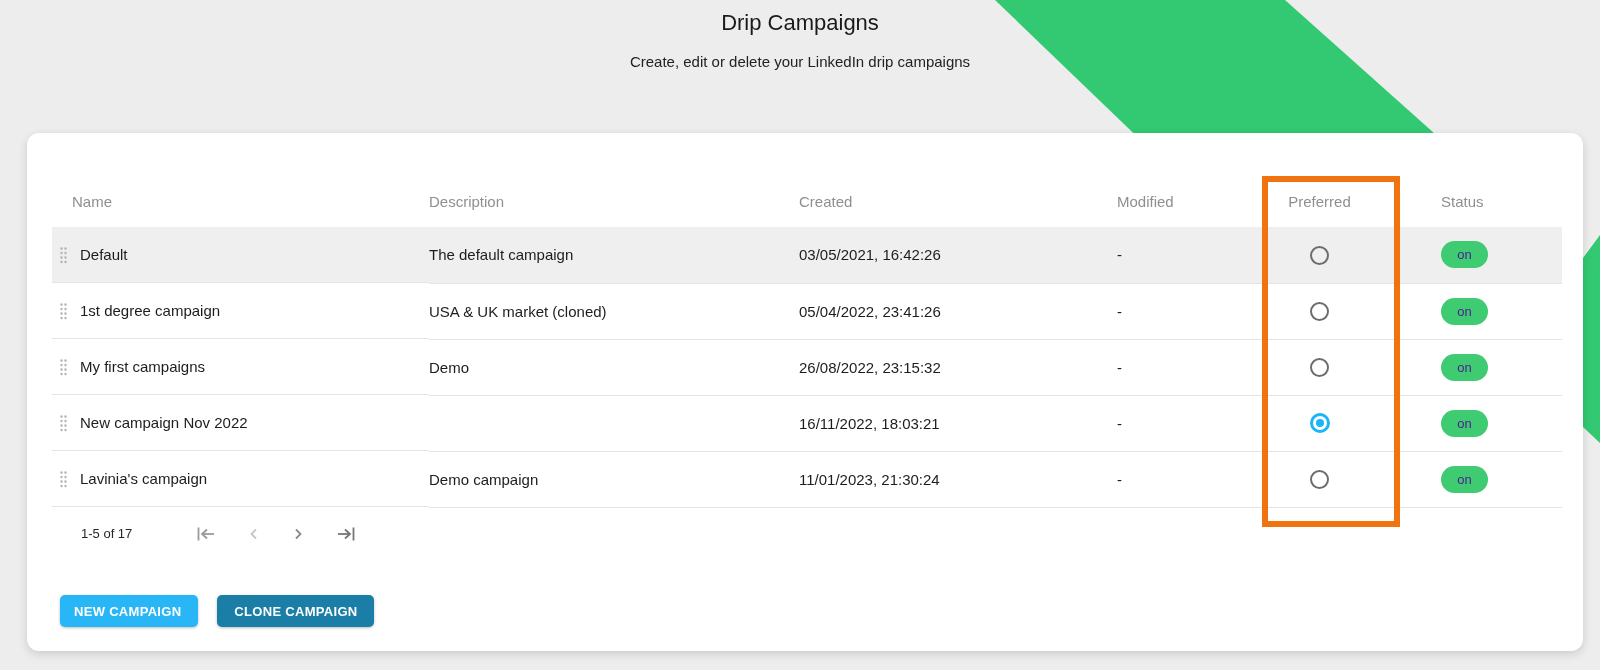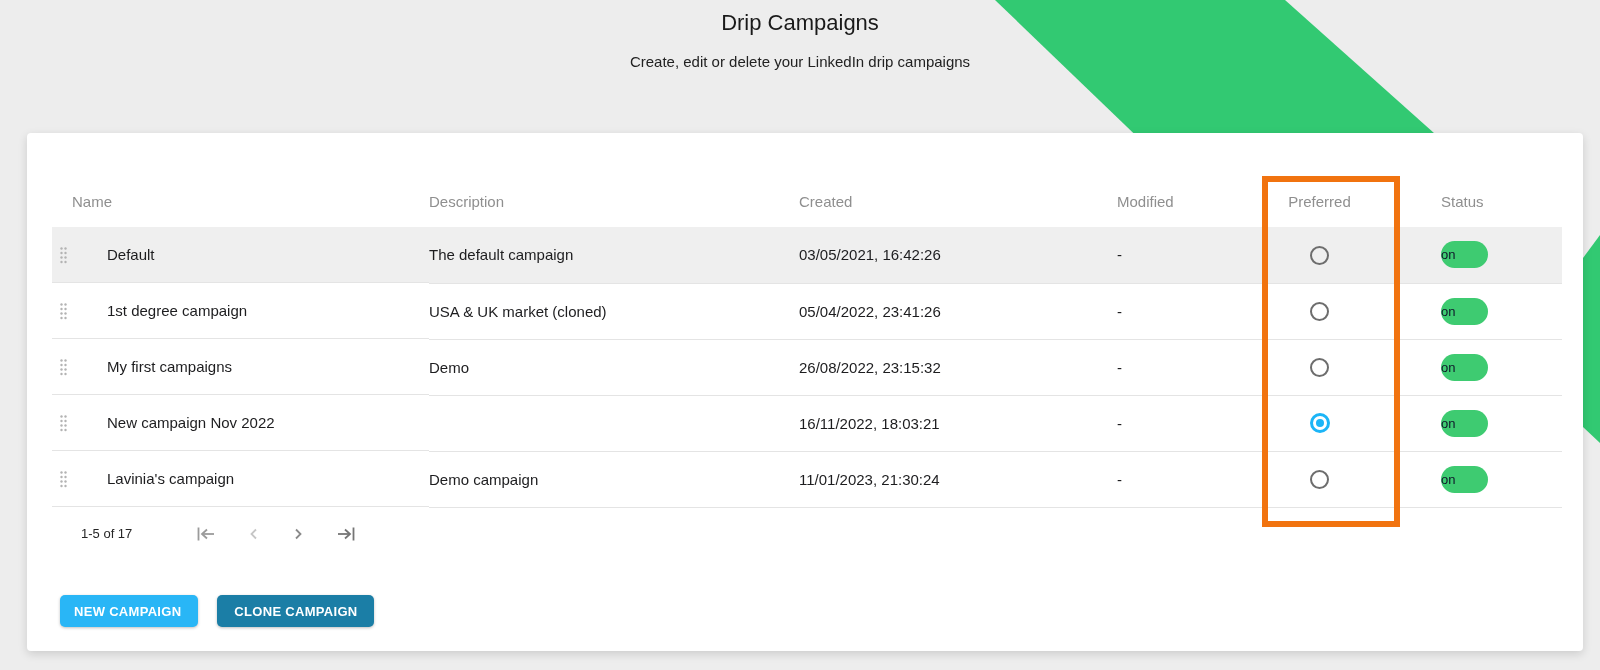--- a/index.html
+++ b/index.html
@@ -21,57 +21,57 @@
   
   .bg-deco{position:absolute;left:0;top:0;z-index:0;}
   .green-shape{fill:var(--brand-green);}
   
   .page-header{position:absolute;top:6px;left:0;width:100%;text-align:center;z-index:1;}
   .page-title{margin:0;font-size:22px;font-weight:400;color:#1a1a1a;line-height:34px;}
   .page-subtitle{margin:13px 0 0 0;font-size:15px;color:#222;}
   
   .card{
     position:absolute;left:27px;top:133px;width:1556px;height:518px;
-    background:#fff;border-radius:4px;z-index:2;
+    background:#fff;border-radius:12px;z-index:2;
     box-shadow:0 3px 10px rgba(0,0,0,0.14);
     padding-top:42px;
   }
   .table-wrap{margin:0 25px;}
   table{border-collapse:collapse;table-layout:fixed;width:1510px;}
   thead th{
     height:52px;font-size:15px;font-weight:400;color:#8f8f8f;
     text-align:left;vertical-align:middle;padding:0;
   }
   thead th.col-name{padding-left:20px;}
   thead th.col-preferred{text-align:center;}
   thead th.col-status{padding-left:39px;}
   tbody td{
     height:56px;font-size:15px;color:#1d1d1f;vertical-align:middle;
     border-bottom:1px solid #e4e4e4;padding:0;
-    white-space:nowrap;overflow:hidden;gap:27px;
+    white-space:nowrap;overflow:hidden;
   }
   tbody tr.highlight{background:#efefef;}
   td.cell-name{display:flex;align-items:center;height:56px;padding-left:7px;}
   .drag-handle{margin-right:12px;flex:0 0 auto;display:inline-flex;cursor:grab;}
   td.cell-preferred{text-align:center;}
   td.cell-status{padding-left:39px;}
   
   .radio{
     display:inline-block;width:19px;height:19px;border-radius:50%;
     border:2px solid #6d6d6d;position:relative;vertical-align:middle;cursor:pointer;
   }
   .radio.checked{width:20px;height:20px;border:3px solid var(--radio-blue);}
   .radio.checked::after{
     content:"";position:absolute;left:50%;top:50%;width:8px;height:8px;
     margin:-4px 0 0 -4px;border-radius:50%;background:var(--radio-blue);
   }
   
   .badge{
-    display:inline-block;background:var(--badge-green);color:#0f172a;
-    font-size:13px;line-height:1;padding:7px 0;width:47px;
+    display:inline-block;background:var(--badge-green);color:#4c1d95;
+    font-size:13px;line-height:1;padding:7px 0;width:47px;text-align:center;
     border-radius:14px;cursor:pointer;
   }
   
   .pagination{
     margin:0 25px;height:52px;display:flex;align-items:center;
     padding-left:29px;font-size:13px;color:#262626;
   }
   .pagination .nav{display:flex;align-items:center;margin-left:48px;}
   .pg-btn{background:none;border:none;padding:0;margin:0 16px;cursor:pointer;display:inline-flex;align-items:center;}
   

